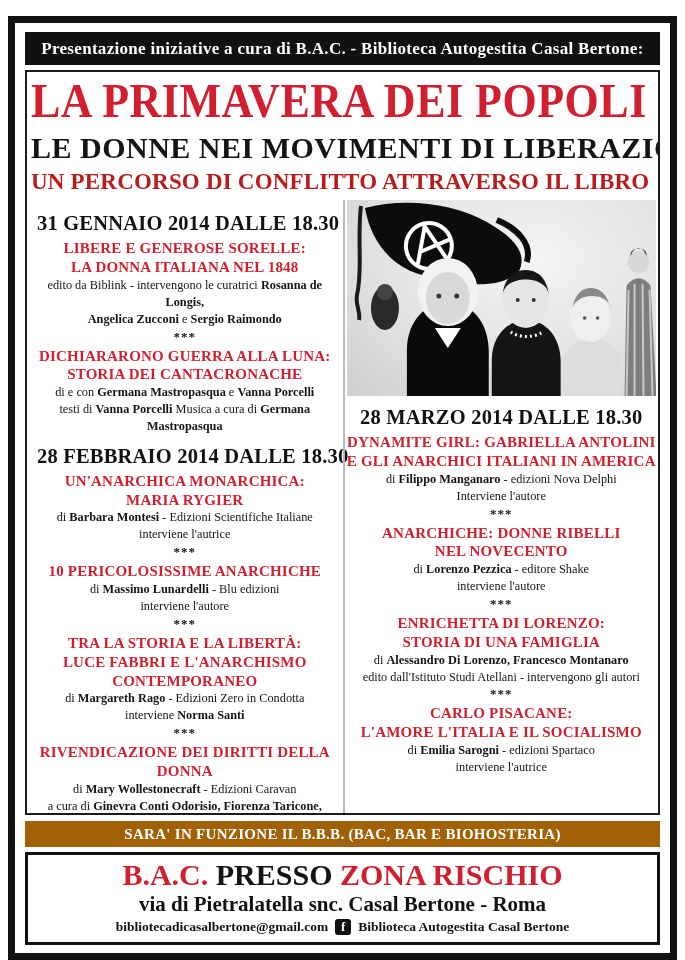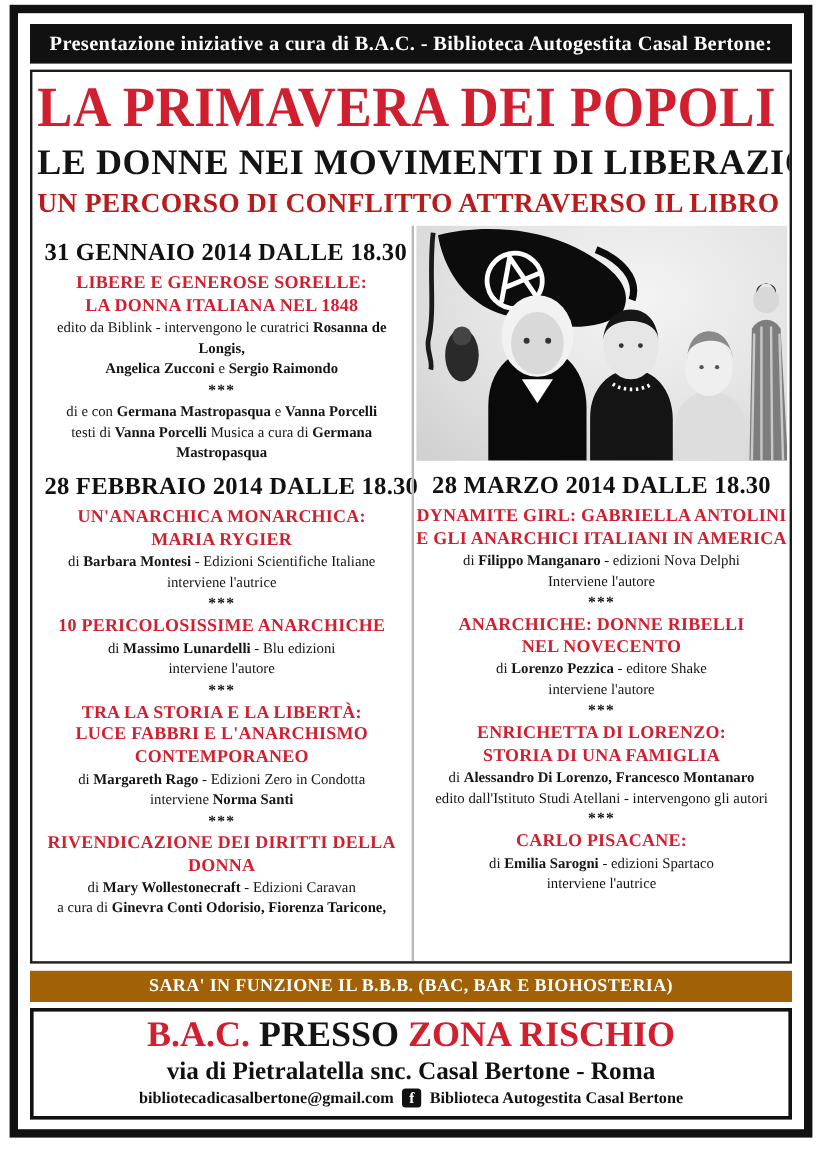--- a/index.html
+++ b/index.html
@@ -3,21 +3,21 @@
 <meta charset="utf-8">
 <style>
   * { box-sizing: border-box; }
   html,body { margin:0; padding:0; }
   body {
     width:685px; height:960px; background:#ffffff;
     font-family:"Liberation Serif", serif; color:#111;
     position:relative; overflow:hidden;
   }
   .poster-frame {
-    position:absolute; left:8px; top:4px; width:669px; height:944px;
+    position:absolute; left:8px; top:16px; width:669px; height:944px;
     border:7px solid #111; padding:9px 10px 8px;
     display:flex; flex-direction:column;
   }
   
   .banner {
     background:#111; color:#fff; height:33px; line-height:33px;
     text-align:center; font-weight:bold; font-size:17px; letter-spacing:.3px;
     flex:0 0 auto; white-space:nowrap;
   }
   
@@ -106,20 +106,24 @@
           <div class="event">
             <div class="event-title">
               <div>LIBERE E GENEROSE SORELLE:</div>
               <div>LA DONNA ITALIANA NEL 1848</div>
             </div>
             <div class="detail"><span>edito da Biblink - intervengono le curatrici </span><span class="b">Rosanna de Longis,</span></div>
             <div class="detail"><span class="b">Angelica Zucconi</span><span> e </span><span class="b">Sergio Raimondo</span></div>
           </div>
           <div class="separator">***</div>
           <div class="event">
+            <div class="event-title">
+              <div>DICHIARARONO GUERRA ALLA LUNA:</div>
+              <div>STORIA DEI CANTACRONACHE</div>
+            </div>
             <div class="detail"><span>di e con </span><span class="b">Germana Mastropasqua</span><span> e </span><span class="b">Vanna Porcelli</span></div>
             <div class="detail"><span>testi di </span><span class="b">Vanna Porcelli</span><span> Musica a cura di </span><span class="b">Germana Mastropasqua</span></div>
           </div>
           <div class="date-heading">28 FEBBRAIO 2014 DALLE 18.30</div>
           <div class="event">
             <div class="event-title">
               <div>UN'ANARCHICA MONARCHICA:</div>
               <div>MARIA RYGIER</div>
             </div>
             <div class="detail"><span>di </span><span class="b">Barbara Montesi</span><span> - Edizioni Scientifiche Italiane</span></div>
@@ -231,20 +235,21 @@
                 <div>ENRICHETTA DI LORENZO:</div>
                 <div>STORIA DI UNA FAMIGLIA</div>
               </div>
               <div class="detail"><span>di </span><span class="b">Alessandro Di Lorenzo, Francesco Montanaro</span></div>
               <div class="detail"><span>edito dall'Istituto Studi Atellani - intervengono gli autori</span></div>
             </div>
             <div class="separator">***</div>
             <div class="event">
               <div class="event-title">
                 <div>CARLO PISACANE:</div>
+                <div>L'AMORE L'ITALIA E IL SOCIALISMO</div>
               </div>
               <div class="detail"><span>di </span><span class="b">Emilia Sarogni</span><span> - edizioni Spartaco</span></div>
               <div class="detail"><span>interviene l'autrice</span></div>
             </div>
           </div>
       </div>
 
     </div>
   </div>
 

